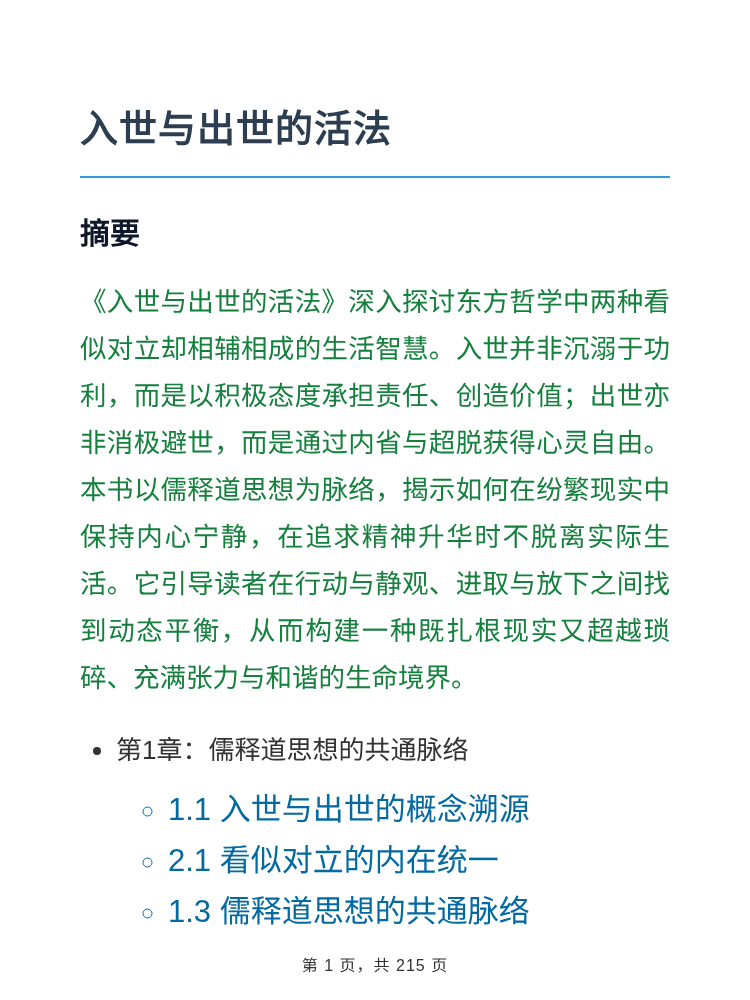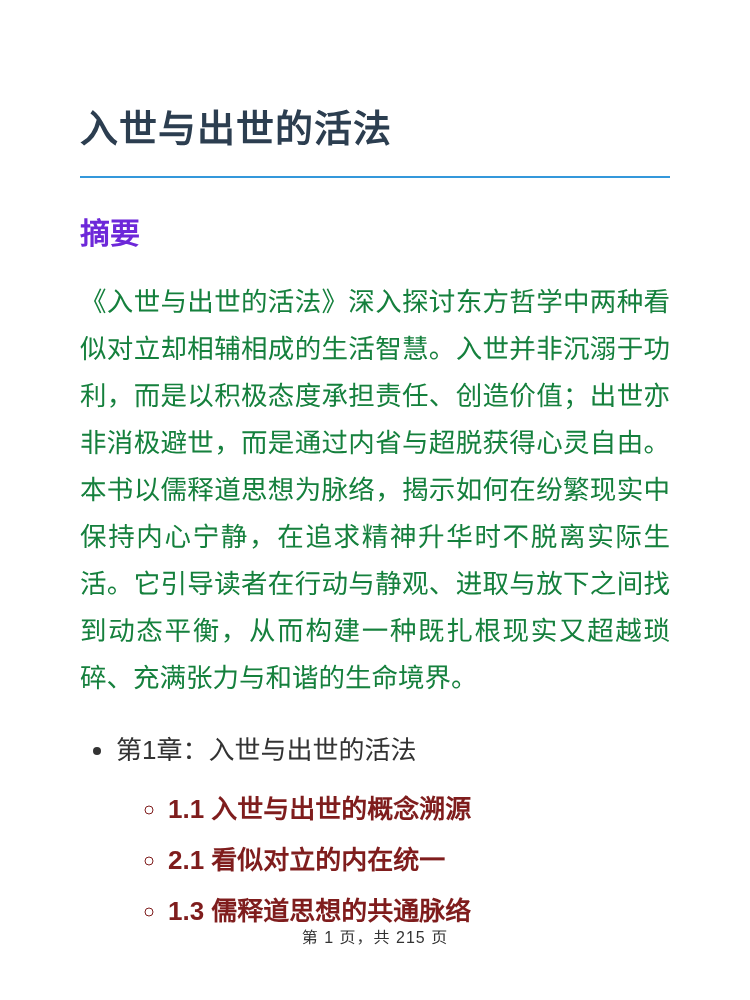--- a/index.html
+++ b/index.html
@@ -24,21 +24,21 @@
     font-weight: 700;
     color: #2c3e50;
     letter-spacing: 1px;
     line-height: 1.25;
     padding-bottom: 22px;
     border-bottom: 2px solid #3498db;
   }
   h2.section-heading {
     font-size: 30px;
     font-weight: 700;
-    color: #6d28d9;
+    color: #0f172a;
     margin-top: 38px;
     line-height: 1.2;
   }
   p.abstract-body {
     margin-top: 27px;
     font-size: 26.5px;
     line-height: 47px;
     color: #15803d;
     text-align: justify;
     text-justify: inter-ideograph;
@@ -52,53 +52,52 @@
     font-size: 26px;
     line-height: 36px;
     color: #333333;
   }
   ul.toc-sublist {
     margin-top: 26px;
     padding-left: 52px;
     list-style-type: circle;
   }
   ul.toc-sublist > li {
-    font-size: 26px;
+    font-size: 31px;
     line-height: 31px;
-    color: #7f1d1d;
+    color: #0369a1;
     margin-bottom: 20px;
-    font-weight: bold;
   }
   ul.toc-sublist > li:last-child { margin-bottom: 16px; }
   .page-footer {
     position: absolute;
     left: 0;
     right: 0;
-    bottom: 52px;
+    bottom: 24px;
     text-align: center;
     font-size: 16px;
     color: #333333;
     letter-spacing: 1px;
   }
 </style>
 </head>
 <body>
 
 <div class="page">
 
   <h1 class="doc-title">入世与出世的活法</h1>
 
   <h2 class="section-heading">摘要</h2>
 
   <p class="abstract-body">《入世与出世的活法》深入探讨东方哲学中两种看似对立却相辅相成的生活智慧。入世并非沉溺于功利，而是以积极态度承担责任、创造价值；出世亦非消极避世，而是通过内省与超脱获得心灵自由。本书以儒释道思想为脉络，揭示如何在纷繁现实中保持内心宁静，在追求精神升华时不脱离实际生活。它引导读者在行动与静观、进取与放下之间找到动态平衡，从而构建一种既扎根现实又超越琐碎、充满张力与和谐的生命境界。</p>
 
 
   <ul class="toc-list">
     <li>
-      <span>第1章：入世与出世的活法</span>
+      <span>第1章：儒释道思想的共通脉络</span>
       <ul class="toc-sublist">
         <li>1.1 入世与出世的概念溯源</li>
         <li>2.1 看似对立的内在统一</li>
         <li>1.3 儒释道思想的共通脉络</li>
       </ul>
     </li>
   </ul>
 
   <div class="page-footer">第 1 页，共 215 页</div>
 

